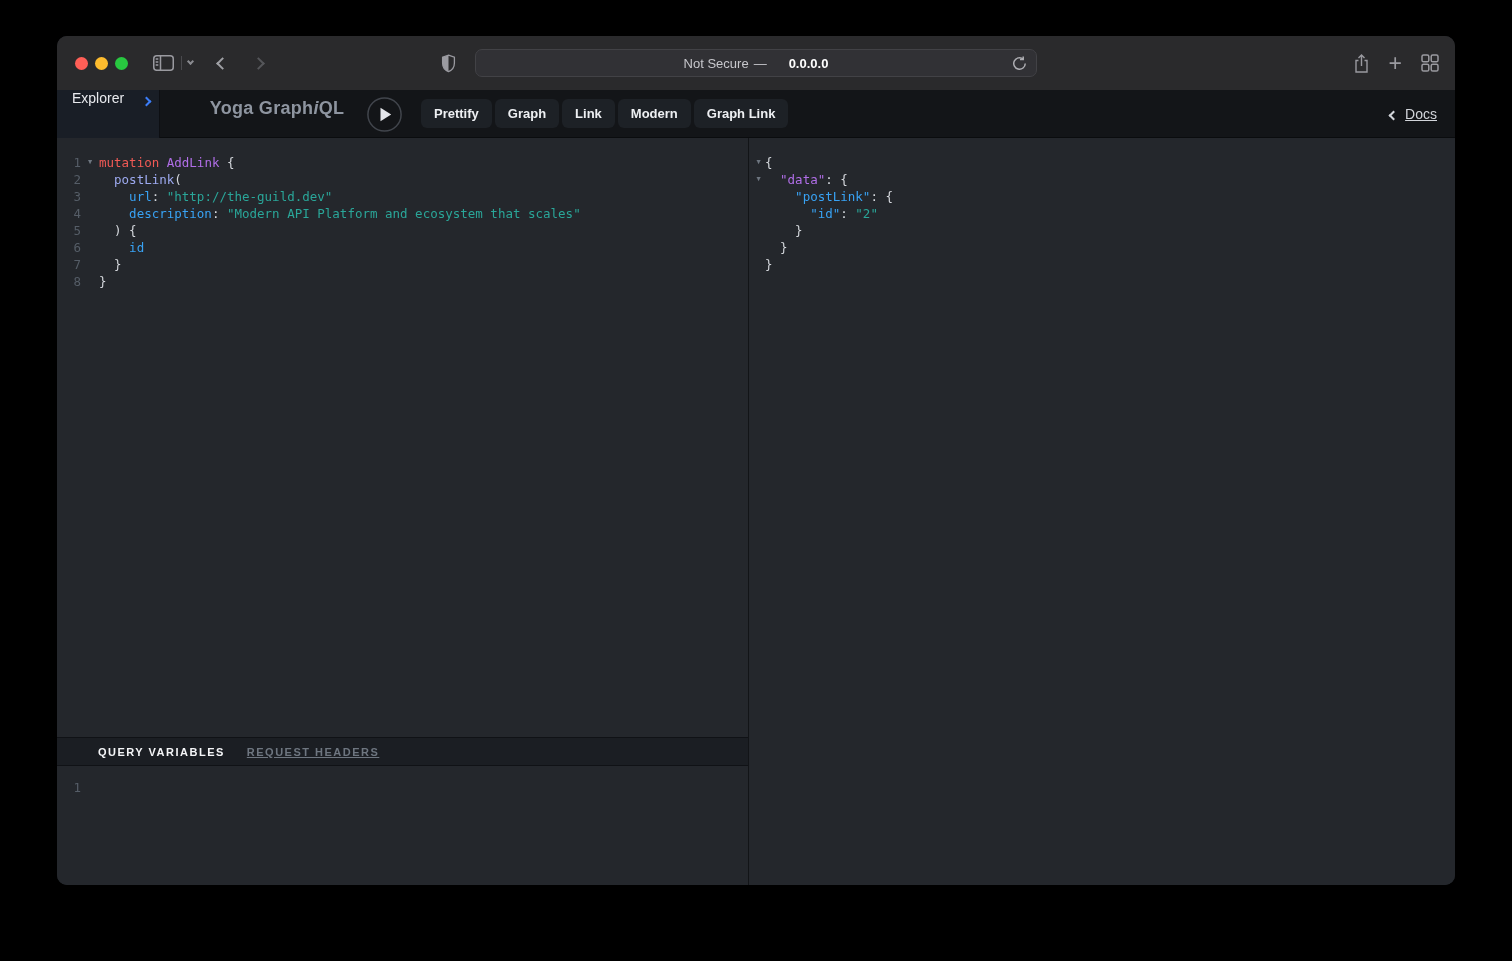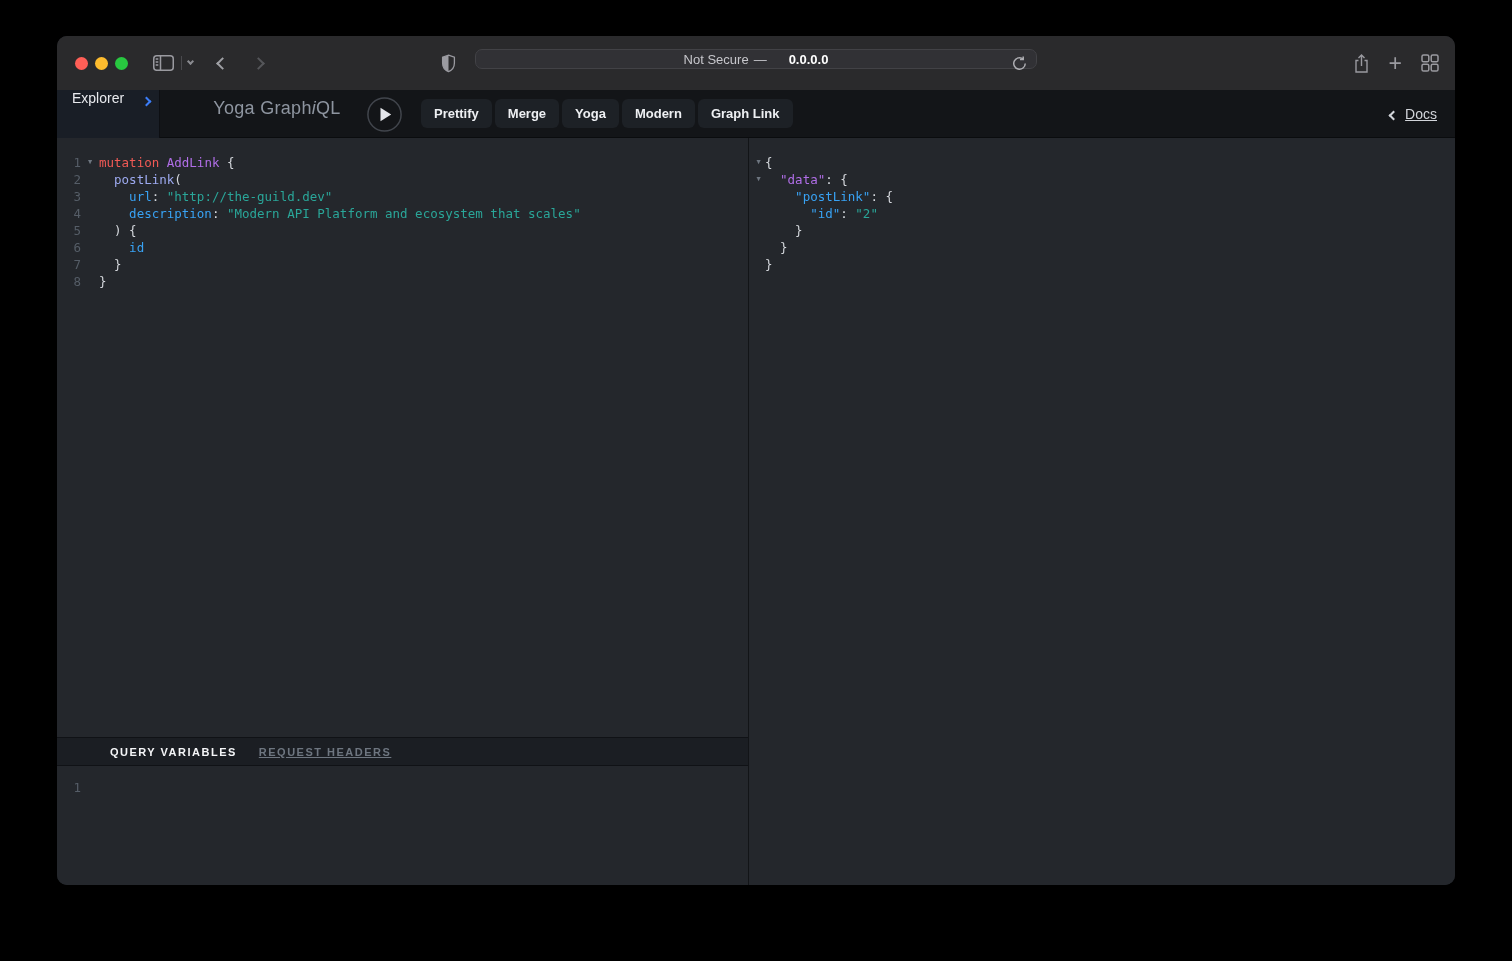--- a/index.html
+++ b/index.html
@@ -16,41 +16,41 @@
   .light { width:13px; height:13px; border-radius:50%; }
   .tb-icon { position:absolute; display:flex; align-items:center; justify-content:center; color:#9a9aa0; }
   .chev { display:inline-block; width:7px; height:7px; border-left:2px solid currentColor; border-bottom:2px solid currentColor; }
   .chev.left { transform:rotate(45deg); }
   .chev.right { transform:rotate(-135deg); }
   .chev.down { transform:rotate(-45deg); }
   .chev.big { width:9px; height:9px; }
   .tb-sep { position:absolute; left:124px; top:20px; width:1px; height:14px; background:#4a4a4e; }
 
   .address-bar { position:absolute; left:50%; transform:translateX(-50%); top:13px;
-    width:562px; height:20px; background:var(--c-url_field_bg,#313135);
+    width:562px; height:28px; background:var(--c-url_field_bg,#313135);
     border:1px solid #424246; border-radius:7px; display:flex; align-items:center;
     justify-content:center; font-size:13px; color:#c7c7cc; }
   .address-bar .host { color:#ffffff; font-weight:600; margin-left:22px; }
   .address-bar .sep { margin-left:5px; }
   .reload { position:absolute; right:8px; top:5px; }
 
   .right-icons { position:absolute; right:16px; top:0; height:54px; display:flex; align-items:center; gap:19px; color:#9a9aa0; }
   .plus-glyph { font-size:23px; font-weight:300; line-height:1; color:#9a9aa0; }
 
   
   .toolbar { position:relative; height:48px; background:var(--c-toolbar_bg,#131518);
     border-bottom:1px solid #0a0c0e; }
   .explorer-section { position:absolute; left:0; top:0; width:103px; height:48px;
     background:var(--c-explorer_bg,#191e26); border-right:1px solid #0d0f13;
     display:flex; align-items:flex-start; padding-left:15px; gap:19px; cursor:pointer; }
   .explorer-section span.lbl { color:#e8eaee; font-size:14px; }
   .explorer-chev { color:var(--c-accent,#3b7df7); margin-top:1px; }
   .app-title { position:absolute; left:145px; top:0; width:150px; height:36px;
     display:flex; align-items:center; justify-content:center;
-    color:#8e95a0; font-size:18px; letter-spacing:.3px; }
+    color:#8e95a0; font-size:18px; letter-spacing:.3px;font-weight:bold; }
   .app-title .it { font-style:italic; }
   .play-btn { position:absolute; left:310px; top:61px; margin-top:-41px; width:35px; height:35px; cursor:pointer; }
   .play-btn { top:7px; margin-top:0; }
   .toolbar-buttons { position:absolute; left:364px; top:9px; display:flex; gap:3px; }
   .tb-btn { background:var(--c-button_bg,#1d2126); color:#eef0f3; border:none; border-radius:6px;
     font-family:inherit; font-size:13px; font-weight:600; padding:7px 13px; cursor:pointer; }
   .docs-btn { position:absolute; right:18px; top:0; height:48px; display:flex; align-items:center;
     gap:8px; color:#d2d5da; font-size:14px; cursor:pointer;text-decoration:underline; }
 
   
@@ -68,21 +68,21 @@
 
   .tk-keyword { color:var(--c-keyword,#f25a55); }
   .tk-def { color:var(--c-def,#b16ee8); }
   .tk-property { color:var(--c-property,#9daaf0); }
   .tk-attr { color:var(--c-attr,#38a2f4); }
   .tk-string { color:var(--c-string,#2aa699); }
   .tk-punct, .tk-plain { color:var(--c-punct,#d6d9de); }
 
   .secondary-tabs { height:29px; background:var(--c-tabbar_bg,#1b1e23);
     border-top:1px solid #101216; border-bottom:1px solid #101216;
-    display:flex; align-items:center; padding-left:53px; gap:22px; }
+    display:flex; align-items:center; padding-left:41px; gap:22px; }
   .sec-tab { font-size:11px; font-weight:bold; letter-spacing:1.5px; cursor:pointer; }
   .sec-tab.active { color:#f5f6f8; }
   .sec-tab.inactive { color:#6e7680;text-decoration:underline; }
 
   .variables-editor { height:119px; padding-top:13px; }
 </style>
 </head>
 <body>
 
 <div class="window">
@@ -166,22 +166,22 @@
 
     <span class="play-btn">
       <svg width="35" height="35" viewBox="0 0 35 35">
         <circle cx="17.5" cy="17.5" r="16.6" fill="none" stroke="#41454c" stroke-width="1.5"></circle>
         <path d="M13.5 10.8 L24.2 17.5 L13.5 24.2 Z" fill="#e4e6ea"></path>
       </svg>
     </span>
 
     <div class="toolbar-buttons">
       <button class="tb-btn">Prettify</button>
-      <button class="tb-btn">Merge</button>
-      <button class="tb-btn">Yoga</button>
+      <button class="tb-btn">Graph</button>
+      <button class="tb-btn">Link</button>
       <button class="tb-btn">Modern</button>
       <button class="tb-btn">Graph Link</button>
     </div>
 
     <div class="docs-btn">
       <span style="color:#d2d5da;"><span class="chev left"></span></span>
       <span>Docs</span>
     </div>
   </div>
 

